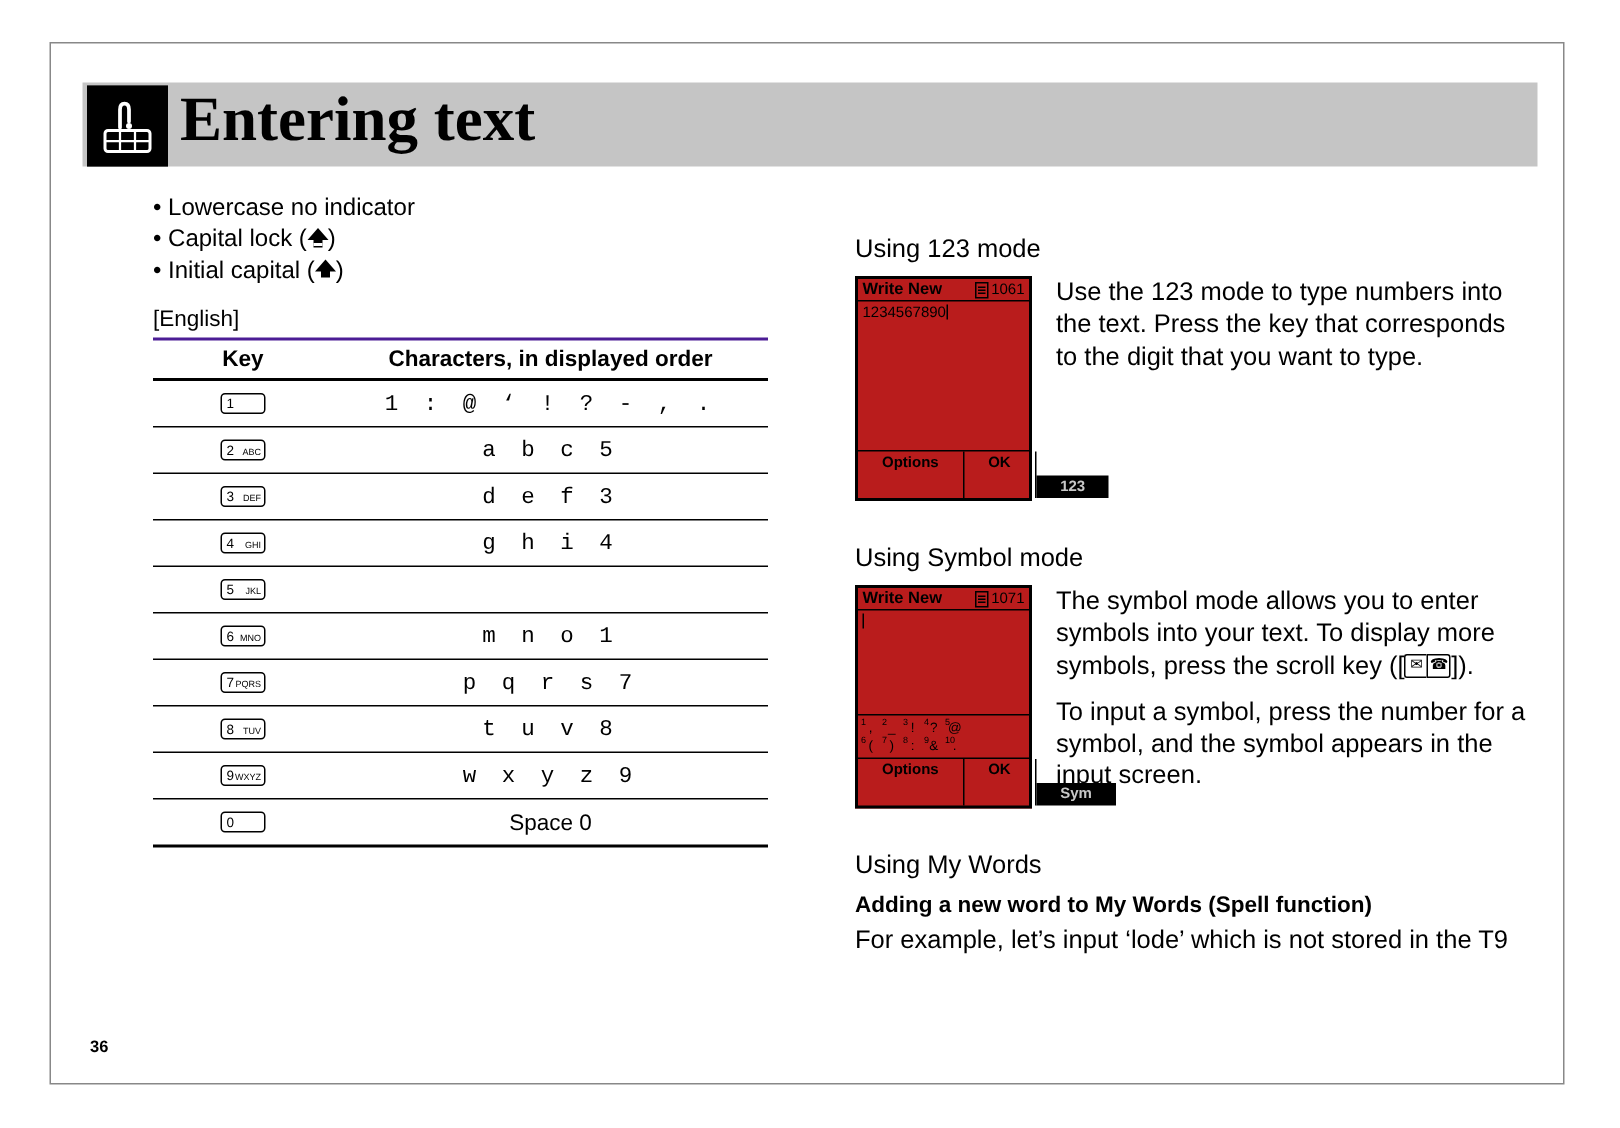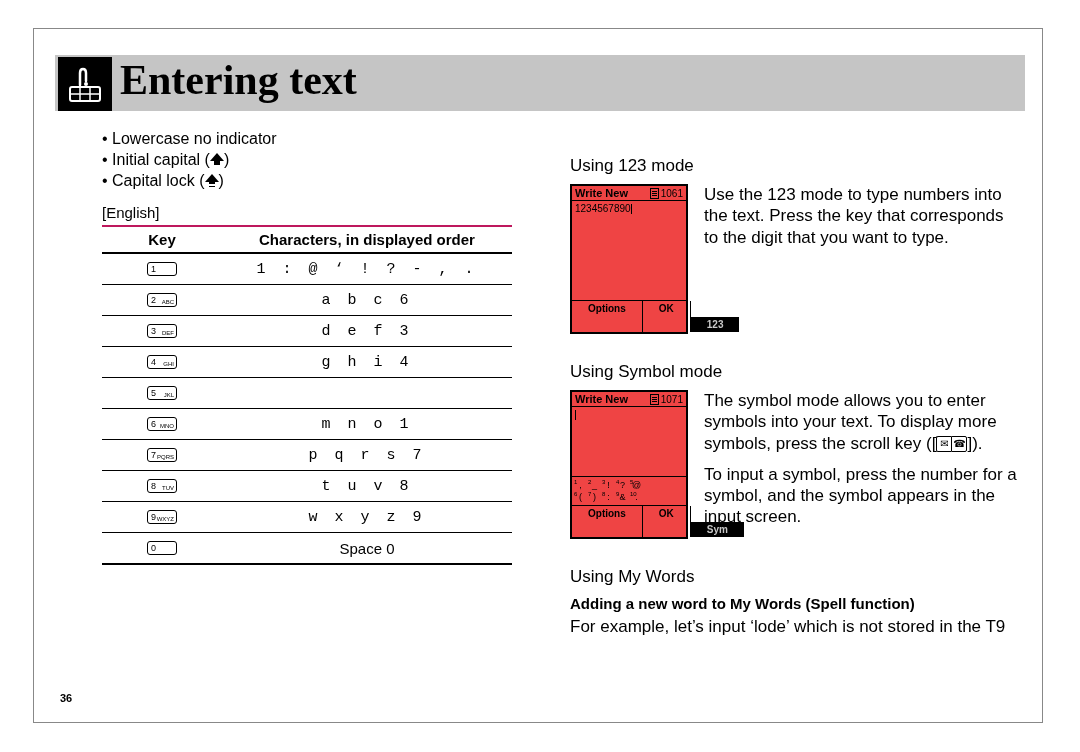--- a/index.html
+++ b/index.html
@@ -75,21 +75,21 @@
   .bul::before { content:"• "; }
 
   .lang-label { margin-top: 14px; margin-bottom: 4px; font-size:15px; }
 
   
   .key-table {
     margin-top: 2px;
     width: 410px;
   }
   .kt-head {
-    border-top: 2px solid #be185d;
+    border-top: 2px solid #4c1d95;
     border-bottom: 2px solid #000;
     display: flex;
     font-weight: bold;
     font-size: 15px;
     padding: 4px 0;
   }
   .kt-head .kcol1 { width: 120px; text-align:center; }
   .kt-head .kcol2 { flex:1; text-align:center; }
   .kt-row {
     display: flex;
@@ -130,21 +130,21 @@
     margin-top: 6px;
   }
   .sec-block { display:flex; gap:16px; align-items:flex-start; margin-bottom: 18px;}
   .sec-text { font-size: 17px; line-height: 1.25; }
 
   
   .phone {
     width: 118px;
     box-sizing: border-box;
     border: 2px solid #000;
-    background:#ef4444;
+    background:#b91c1c;
     font-size: 11px;
     flex-shrink:0;
   }
   .phone .ph-head {
     border-bottom: 1px solid #000;
     display:flex;
     justify-content: space-between;
     align-items:center;
     padding: 1px 3px;
     font-weight:bold;
@@ -282,24 +282,24 @@
       <path d="M22 28 l0 -12 q0 -4 3 -4 q3 0 3 4 l0 8" fill="none" stroke="#fff" stroke-width="2.5" stroke-linecap="round"></path>
       <circle cx="28" cy="27" r="2" fill="#fff"></circle>
     </svg>
   </div>
   <div class="title-text">Entering text</div>
 
   <div class="col-left">
     <ul class="bullets">
       <li class="bul"><span>Lowercase no indicator</span></li>
       <li class="bul">
-        <span>Initial capital (</span><span class="cap-arrow"></span><span>)</span>
+        <span>Capital lock (</span><span class="cap-arrow with-line"></span><span>)</span>
       </li>
       <li class="bul">
-        <span>Capital lock (</span><span class="cap-arrow with-line"></span><span>)</span>
+        <span>Initial capital (</span><span class="cap-arrow"></span><span>)</span>
       </li>
     </ul>
 
     <div class="lang-label">[English]</div>
 
     <div class="key-table">
       <div class="kt-head">
         <div class="kcol1">Key</div>
         <div class="kcol2">Characters, in displayed order</div>
       </div>
@@ -307,21 +307,21 @@
           <div class="kt-row">
             <div class="kcol1">
               <span class="keycap">1<span class="sub"></span></span>
             </div>
             <div class="kcol2">1 : @ ‘ ! ? - , .</div>
           </div>
           <div class="kt-row">
             <div class="kcol1">
               <span class="keycap">2<span class="sub">ABC</span></span>
             </div>
-            <div class="kcol2">a b c 6</div>
+            <div class="kcol2">a b c 5</div>
           </div>
           <div class="kt-row">
             <div class="kcol1">
               <span class="keycap">3<span class="sub">DEF</span></span>
             </div>
             <div class="kcol2">d e f 3</div>
           </div>
           <div class="kt-row">
             <div class="kcol1">
               <span class="keycap">4<span class="sub">GHI</span></span>

